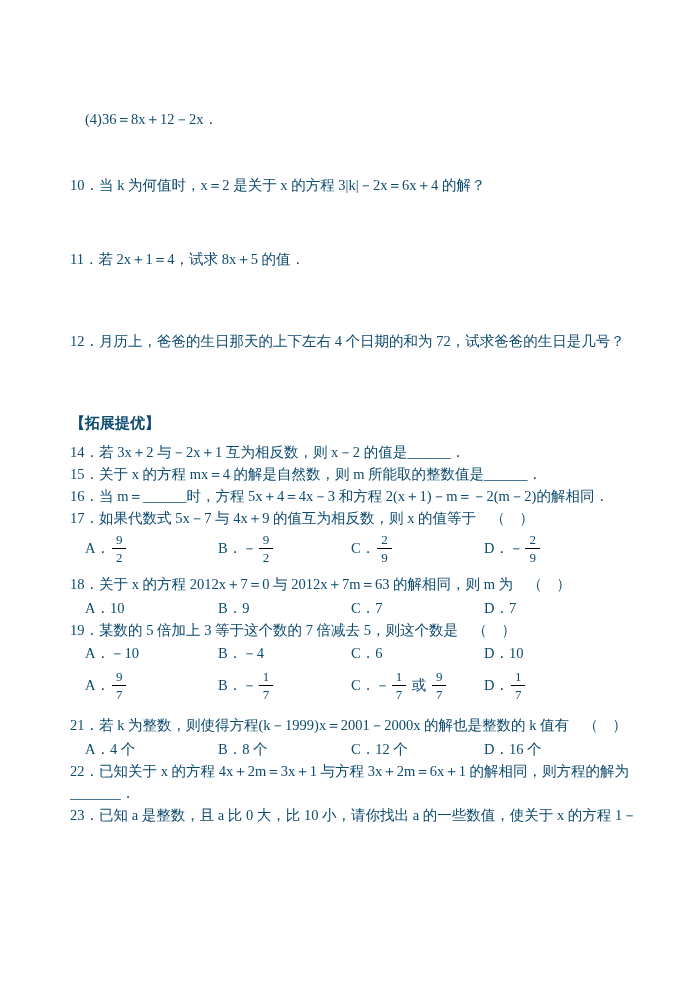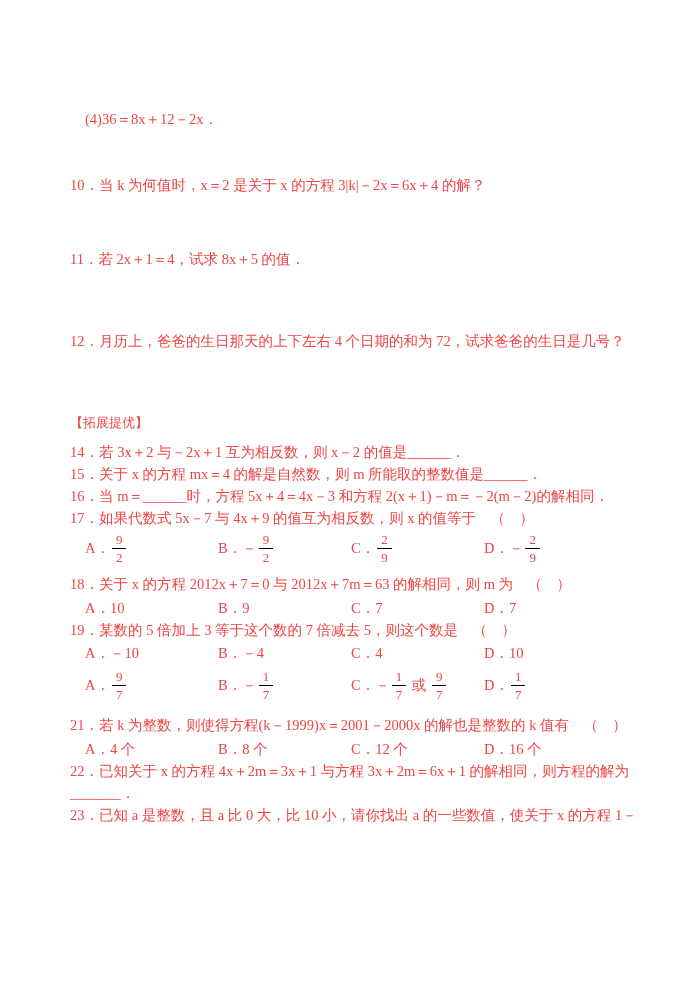--- a/index.html
+++ b/index.html
@@ -5,33 +5,33 @@
   * { box-sizing: border-box; }
   html, body { margin: 0; padding: 0; }
   body {
     width: 695px; height: 982px;
     background: #ffffff;
     overflow: hidden;
   }
   .page {
     width: 695px; height: 733px;
     background: #ffffff;
-    color: #ef4444;
+    color: #0c4a6e;
     font-family: "Liberation Serif", "DejaVu Serif", serif;
     font-size: 14.5px;
     padding: 108px 28px 0 70px;
   }
   .doc-body { width: 100%; }
   .line {
     line-height: 22px;
     white-space: pre-wrap;
   }
   .line.bold {
-    font-weight: 400;
-    font-size: 13px;
+    font-weight: 700;
+    font-size: 15px;
   }
   sup {
     font-size: 9.5px;
     line-height: 0;
   }
   .frac {
     display: inline-block;
     vertical-align: middle;
     text-align: center;
     font-size: 13px;
@@ -67,21 +67,21 @@
       <div class="line" style="margin-top: 60px;">12．月历上，爸爸的生日那天的上下左右 4 个日期的和为 72，试求爸爸的生日是几号？</div>
       <div class="line bold" style="margin-top: 60px;">【拓展提优】</div>
       <div class="line" style="margin-top: 7px;">14．若 3x＋2 与－2x＋1 互为相反数，则 x－2 的值是______．</div>
       <div class="line">15．关于 x 的方程 mx＝4 的解是自然数，则 m 所能取的整数值是______．</div>
       <div class="line">16．当 m＝______时，方程 5x＋4＝4x－3 和方程 2(x＋1)－m＝－2(m－2)的解相同．</div>
       <div class="line">17．如果代数式 5x－7 与 4x＋9 的值互为相反数，则 x 的值等于　（　）</div>
       <div class="line options-row" style="margin-top: 2px; padding-left: 15px;"><span class="option">A．<span class="frac"><span class="num">9</span><span class="den">2</span></span></span><span class="option">B．－<span class="frac"><span class="num">9</span><span class="den">2</span></span></span><span class="option">C．<span class="frac"><span class="num">2</span><span class="den">9</span></span></span><span class="option">D．－<span class="frac"><span class="num">2</span><span class="den">9</span></span></span></div>
       <div class="line" style="margin-top: 4px;">18．关于 x 的方程 2012x＋7＝0 与 2012x＋7m＝63 的解相同，则 m 为　（　）</div>
       <div class="line options-row" style="padding-left: 15px;"><span class="option">A．10</span><span class="option">B．9</span><span class="option">C．7</span><span class="option">D．7</span></div>
       <div class="line">19．某数的 5 倍加上 3 等于这个数的 7 倍减去 5，则这个数是　（　）</div>
-      <div class="line options-row" style="padding-left: 15px;"><span class="option">A．－10</span><span class="option">B．－4</span><span class="option">C．4</span><span class="option">D．10</span></div>
+      <div class="line options-row" style="padding-left: 15px;"><span class="option">A．－10</span><span class="option">B．－4</span><span class="option">C．6</span><span class="option">D．10</span></div>
       <div class="line options-row" style="margin-top: 4px; padding-left: 15px;"><span class="option">A．<span class="frac"><span class="num">9</span><span class="den">7</span></span></span><span class="option">B．－<span class="frac"><span class="num">1</span><span class="den">7</span></span></span><span class="option">C．－<span class="frac"><span class="num">1</span><span class="den">7</span></span> 或 <span class="frac"><span class="num">9</span><span class="den">7</span></span></span><span class="option">D．<span class="frac"><span class="num">1</span><span class="den">7</span></span></span></div>
       <div class="line" style="margin-top: 8px;">21．若 k 为整数，则使得方程(k－1999)x＝2001－2000x 的解也是整数的 k 值有　（　）</div>
       <div class="line options-row" style="padding-left: 15px;"><span class="option">A．4 个</span><span class="option">B．8 个</span><span class="option">C．12 个</span><span class="option">D．16 个</span></div>
       <div class="line">22．已知关于 x 的方程 4x＋2m＝3x＋1 与方程 3x＋2m＝6x＋1 的解相同，则方程的解为</div>
       <div class="line">_______．</div>
       <div class="line">23．已知 a 是整数，且 a 比 0 大，比 10 小，请你找出 a 的一些数值，使关于 x 的方程 1－</div>
     </div>
 </div>
 
 </body></html>

